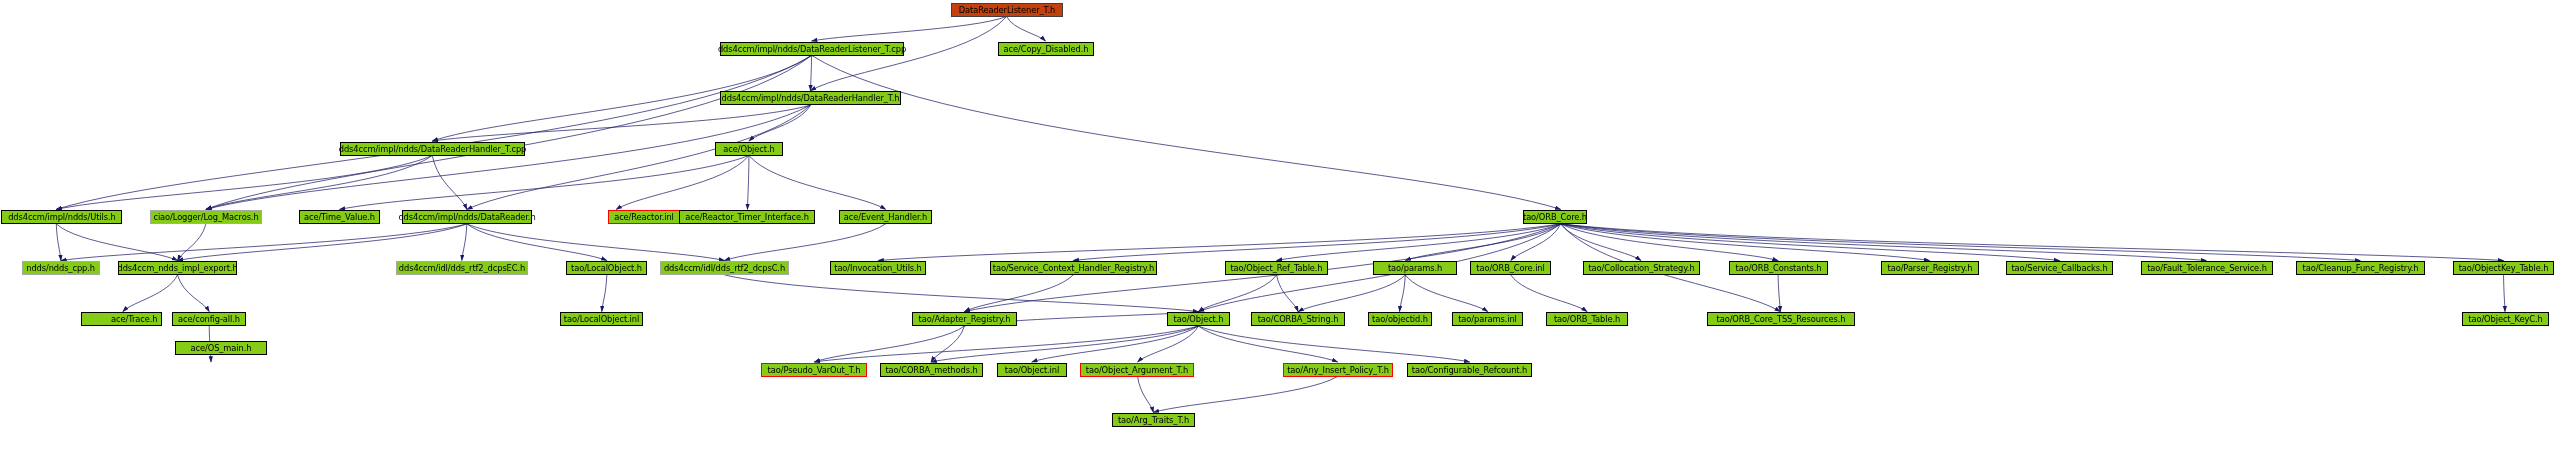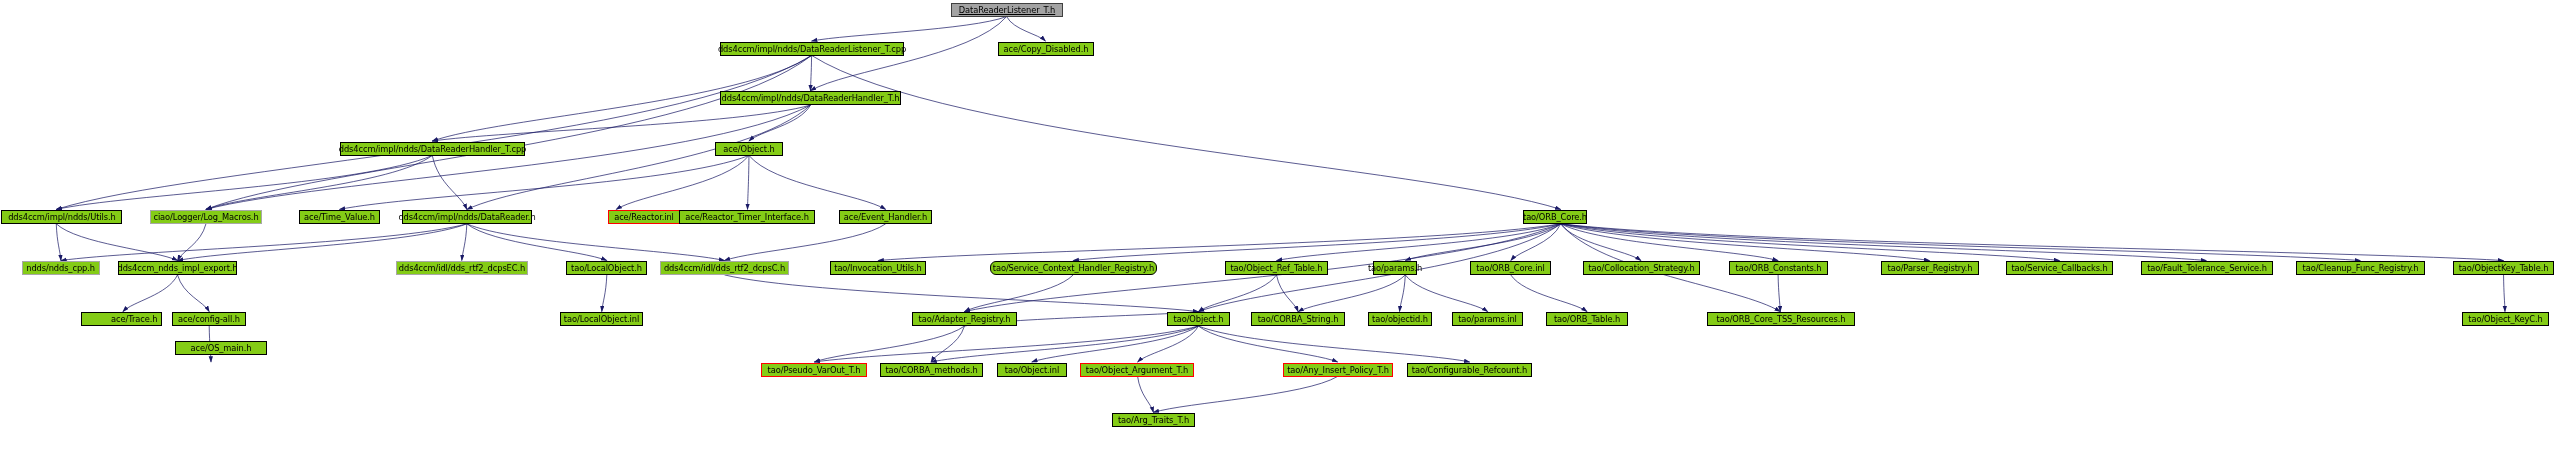--- a/index.html
+++ b/index.html
@@ -21,21 +21,21 @@
     font-size:8.3px;
     line-height:1;
     display:flex;
     align-items:center;
     justify-content:center;
     white-space:nowrap;
     letter-spacing:-0.1px;
     height:13.7px;
     padding:0 3.6px;
   }
-  .node.root{ background:#a3a3a3; border:0.7px solid #404040;text-decoration:underline; }
+  .node.root{ background:#c2410c; border:0.7px solid #404040; }
   .node.red{ border:0.7px solid #ff0000; }
   .node.grey{ border:0.7px solid #a8a8a8; }
 </style>
 </head>
 <body>
 
 <div id="canvas">
   <svg id="edges" viewBox="0 0 3579 635" width="2576" height="457">
     <defs>
       <marker id="arrow" markerWidth="9" markerHeight="9" refX="8" refY="3" orient="auto" markerUnits="strokeWidth">
@@ -167,27 +167,27 @@
       </div>
       <div class="node" style="left: 566px; top: 261px; width: 81px;">
         <span>tao/LocalObject.h</span>
       </div>
       <div class="node grey" style="left: 660px; top: 261px; width: 129px;">
         <span>dds4ccm/idl/dds_rtf2_dcpsC.h</span>
       </div>
       <div class="node" style="left: 830px; top: 261px; width: 96px;">
         <span>tao/Invocation_Utils.h</span>
       </div>
-      <div class="node" style="left: 990px; top: 261px; width: 167px; border-radius: 6px;">
+      <div class="node" style="left: 990px; top: 261px; width: 167px;">
         <span>tao/Service_Context_Handler_Registry.h</span>
       </div>
       <div class="node" style="left: 1225px; top: 261px; width: 103px;">
         <span>tao/Object_Ref_Table.h</span>
       </div>
-      <div class="node" style="left: 1373px; top: 261px; width: 44px; align-items: center;">
+      <div class="node" style="left: 1373px; top: 261px; width: 84px; align-items: center;">
         <span>tao/params.h</span>
       </div>
       <div class="node" style="left: 1470px; top: 261px; width: 81px;">
         <span>tao/ORB_Core.inl</span>
       </div>
       <div class="node" style="left: 1583px; top: 261px; width: 117px;">
         <span>tao/Collocation_Strategy.h</span>
       </div>
       <div class="node" style="left: 1729px; top: 261px; width: 99px;">
         <span>tao/ORB_Constants.h</span>

